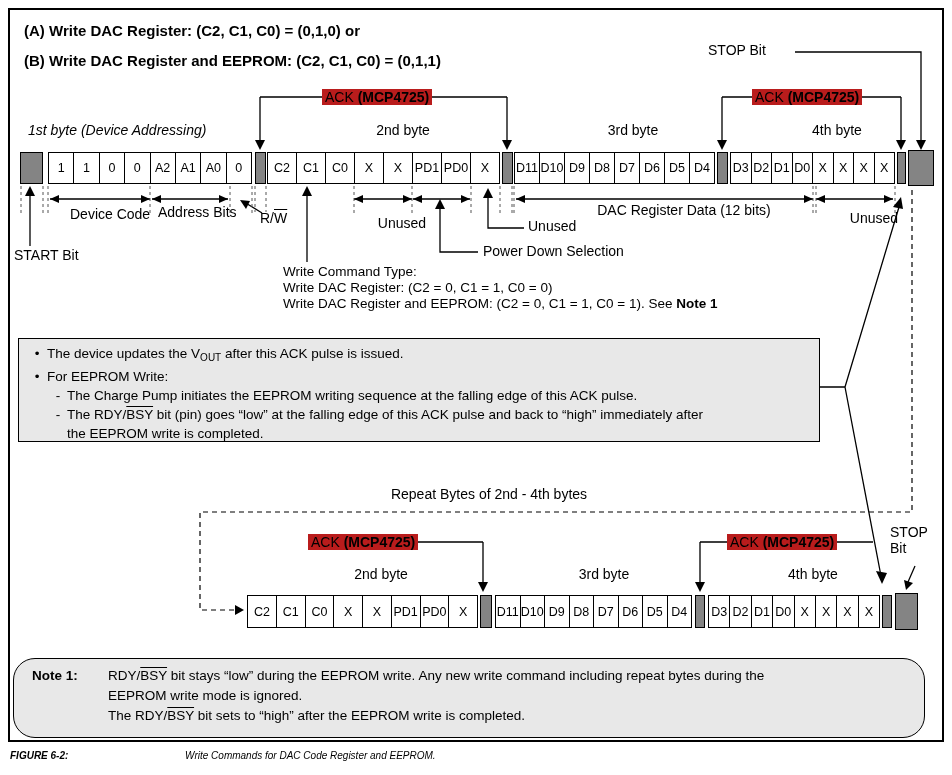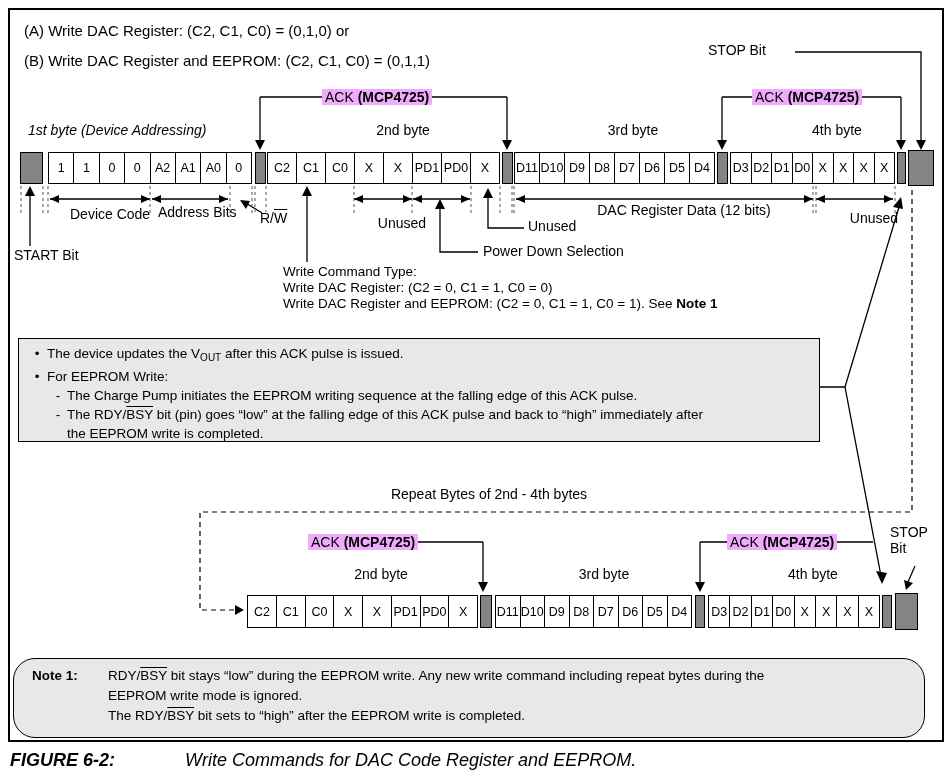--- a/index.html
+++ b/index.html
@@ -3,40 +3,40 @@
 <meta charset="utf-8">
 <style>
   html,body{margin:0;padding:0;background:#fff;}
   .stage{position:relative;width:952px;height:775px;background:#fff;
          font-family:"Liberation Sans","DejaVu Sans",sans-serif;color:#000;overflow:hidden;}
   .frame{position:absolute;left:8px;top:8px;width:936px;height:734px;border:2px solid #000;box-sizing:border-box;}
   svg.overlay{position:absolute;left:0;top:0;z-index:1;}
   .lab{position:absolute;font-size:14px;white-space:nowrap;z-index:2;}
   .ctr{text-align:center;margin-left:19px;}
   .bold{font-weight:bold;}
-  .title{position:absolute;font-size:15px;font-weight:normal;white-space:nowrap;z-index:2;}
+  .title{position:absolute;font-size:15px;font-weight:bold;white-space:nowrap;z-index:2;}
   .bytebox{position:absolute;display:flex;background:#fff;border:1px solid #000;box-sizing:border-box;z-index:2;}
   .bit{flex:1 1 0;display:flex;align-items:center;justify-content:center;font-size:12.5px;overflow:hidden;}
   .bit + .bit{border-left:1px solid #000;}
   .gcell{position:absolute;background:#848484;border:1px solid #000;box-sizing:border-box;z-index:2;}
   .ov{text-decoration:overline;}
   .sub{font-size:10px;vertical-align:-3px;}
-  .lbl-bg{background:#f0abfc;padding:0 3px;}
+  .lbl-bg{background:#b91c1c;padding:0 3px;}
   .graybox{position:absolute;background:#e8e8e8;border:1px solid #000;box-sizing:border-box;z-index:2;
            font-size:13.5px;line-height:19px;padding:5px 8px;}
   .gline{display:flex;white-space:nowrap;}
   .marker{flex:0 0 20px;text-align:center;}
   .marker2{flex:0 0 18px;text-align:center;margin-left:22px;}
   .indent2{margin-left:40px;}
   .wct{position:absolute;font-size:13.5px;line-height:16px;white-space:nowrap;z-index:2;}
   .note1box{position:absolute;background:#e8e8e8;border:1px solid #000;box-sizing:border-box;z-index:2;
             display:flex;font-size:13.5px;line-height:20px;padding:7px 6px 5px 18px;}
   .note1lbl{flex:0 0 76px;font-weight:bold;}
   .note1txt div{white-space:nowrap;}
-  .caption{position:absolute;font-style:italic;font-size:18px;white-space:nowrap;z-index:2;}
+  .caption{position:absolute;font-style:italic;font-size:10px;white-space:nowrap;z-index:2;}
   .smallcell{font-size:11.5px;}
 </style>
 </head>
 <body>
 
 <div class="stage">
   <div class="frame"></div>
 
   <svg class="overlay" width="952" height="775">
     <g stroke="#000" stroke-width="1.3" fill="none">

